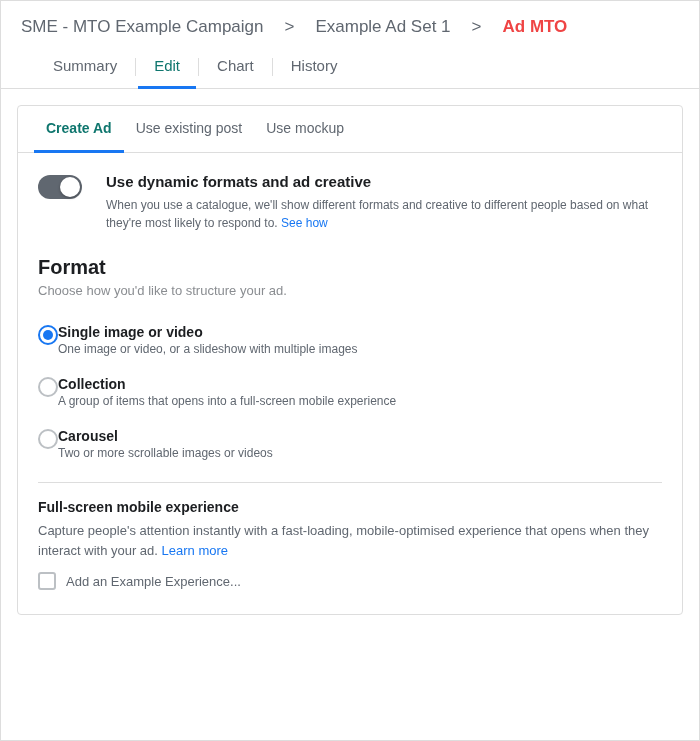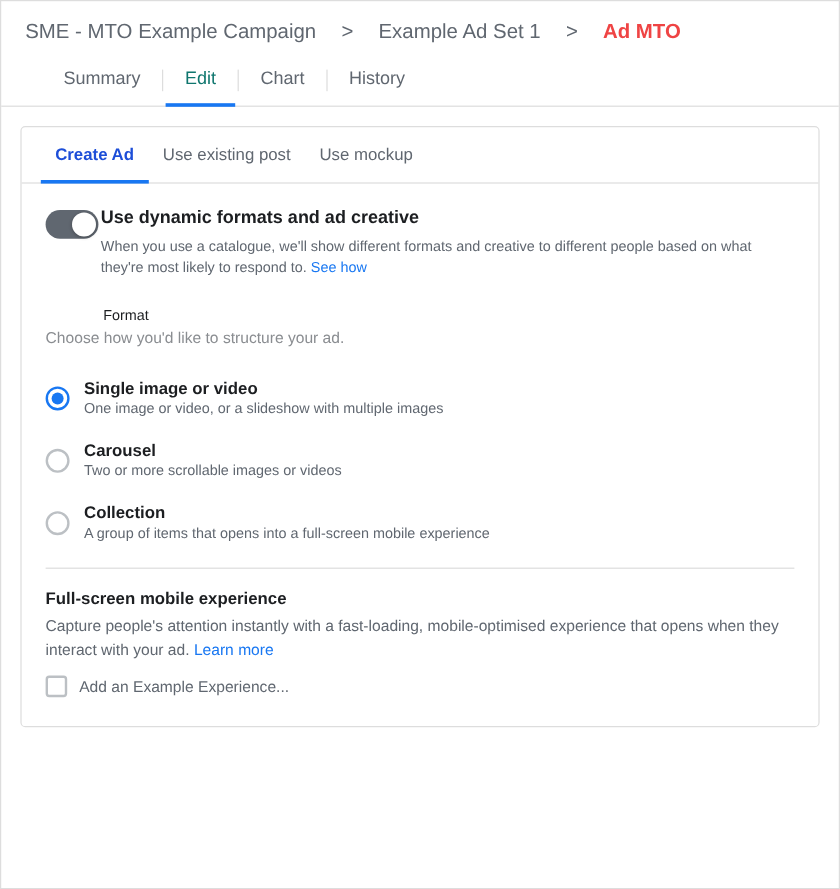--- a/index.html
+++ b/index.html
@@ -80,35 +80,35 @@
     }
     .sub-tab {
       padding: 14px 12px;
       font-size: 14px;
       color: #606770;
       cursor: pointer;
       border-bottom: 3px solid transparent;
       margin-bottom: -1px;
     }
     .sub-tab.active {
-      color: #1d4ed8;
+      color: #0f766e;
       font-weight: 700;
       border-bottom: 3px solid #1877f2;
     }
 
     
     .content-body {
       padding: 20px 20px 16px 20px;
     }
 
     
     .toggle-row {
       display: flex;
       align-items: flex-start;
-      gap: 2px;
+      gap: 24px;
       margin-bottom: 24px;
     }
     .toggle-switch {
       width: 44px;
       height: 24px;
       border-radius: 12px;
       background: #606770;
       position: relative;
       flex-shrink: 0;
       margin-top: 2px;
@@ -135,36 +135,34 @@
       line-height: 1.5;
     }
     .link-blue {
       color: #1877f2;
       text-decoration: none;
       cursor: pointer;
     }
 
     
     .section-title {
-      font-size: 12px;
-      font-weight: 400;
+      font-size: 20px;
+      font-weight: 700;
       margin-bottom: 4px;
-      margin-left: 48px;
     }
     .section-subtitle {
       font-size: 13px;
       color: #8a8d91;
       margin-bottom: 16px;
     }
 
     
     .radio-option {
       display: flex;
-      align-items: center;
-      gap: 12px;
+      align-items: flex-start;
       padding: 10px 0;
     }
     .radio-circle {
       width: 20px;
       height: 20px;
       border-radius: 50%;
       border: 2px solid #bcc0c4;
       flex-shrink: 0;
       margin-top: 1px;
       position: relative;
@@ -287,30 +285,30 @@
           </div>
           <div>
             <div class="radio-text-title">Single image or video</div>
             <div class="radio-text-desc">One image or video, or a slideshow with multiple images</div>
           </div>
         </div>
 
         <div class="radio-option">
           <div class="radio-circle"></div>
           <div>
-            <div class="radio-text-title">Carousel</div>
-            <div class="radio-text-desc">Two or more scrollable images or videos</div>
+            <div class="radio-text-title">Collection</div>
+            <div class="radio-text-desc">A group of items that opens into a full-screen mobile experience</div>
           </div>
         </div>
 
         <div class="radio-option">
           <div class="radio-circle"></div>
           <div>
-            <div class="radio-text-title">Collection</div>
-            <div class="radio-text-desc">A group of items that opens into a full-screen mobile experience</div>
+            <div class="radio-text-title">Carousel</div>
+            <div class="radio-text-desc">Two or more scrollable images or videos</div>
           </div>
         </div>
       </div>
 
       <hr class="section-divider">
 
       <div>
         <div class="fullscreen-title">Full-screen mobile experience</div>
         <div class="fullscreen-desc">
           <span>Capture people's attention instantly with a fast-loading, mobile-optimised experience that opens when they interact with your ad.</span>

